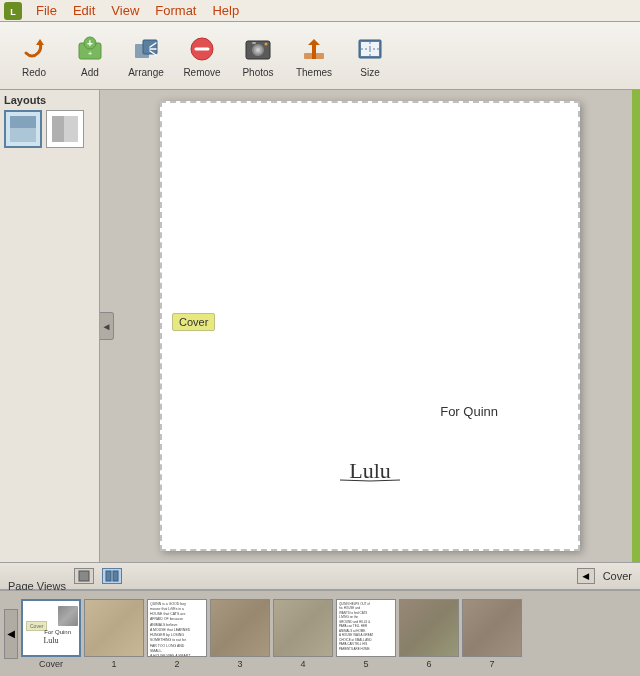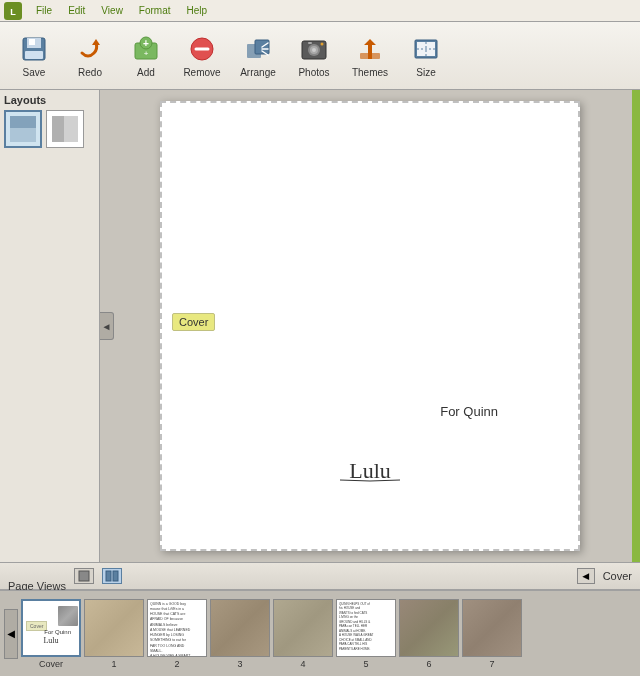--- a/index.html
+++ b/index.html
@@ -18,22 +18,22 @@
       width: 18px; height: 18px;
       background: #6b8e23;
       border-radius: 3px;
       display: flex; align-items: center; justify-content: center;
       color: white; font-size: 8px; font-weight: bold;
       margin-right: 6px;
     }
     .menu-item {
       padding: 2px 8px;
       cursor: pointer;
-      font-size: 10px;
-      color: #4d7c0f;
+      font-size: 13px;
+      color: #c2410c;
     }
 
     
     .toolbar {
       background: linear-gradient(to bottom, #f5f3ee, #e8e4dc);
       height: 68px;
       border-bottom: 1px solid #a0a0a0;
       display: flex;
       align-items: center;
       padding: 4px 8px;
@@ -285,66 +285,55 @@
   <div class="menu-item">Edit</div>
   <div class="menu-item">View</div>
   <div class="menu-item">Format</div>
   <div class="menu-item">Help</div>
 </div>
 
 <div class="toolbar">
   <div class="toolbar-btn">
     <div class="icon">
       <svg width="28" height="28" viewBox="0 0 28 28">
-        <rect x="3" y="3" width="22" height="22" rx="2" fill="#5a7fa0" stroke="#3a5f80" stroke-width="1"></rect>
-        <rect x="7" y="3" width="14" height="10" fill="#c8d8e8"></rect>
-        <rect x="9" y="4" width="6" height="6" fill="white"></rect>
-        <rect x="5" y="16" width="18" height="8" rx="1" fill="#d0e0f0"></rect>
-      </svg>
-    </div>
-    <span class="label">Save</span>
-  </div>
-  <div class="toolbar-btn">
-    <div class="icon">
-      <svg width="28" height="28" viewBox="0 0 28 28">
         <path d="M20 8 Q22 14 18 18 Q12 24 6 18" fill="none" stroke="#c85a00" stroke-width="3" stroke-linecap="round"></path>
         <polygon points="20,4 24,10 16,10" fill="#c85a00"></polygon>
       </svg>
     </div>
     <span class="label">Redo</span>
   </div>
   <div class="toolbar-btn">
     <div class="icon">
       <svg width="28" height="28" viewBox="0 0 28 28">
         <rect x="3" y="8" width="22" height="16" rx="2" fill="#7ab860" stroke="#5a9840" stroke-width="1"></rect>
         <circle cx="14" cy="8" r="6" fill="#7ab860" stroke="#5a9840" stroke-width="1"></circle>
         <text x="14" y="12" text-anchor="middle" fill="white" font-size="10" font-weight="bold">+</text>
         <text x="14" y="21" text-anchor="middle" fill="white" font-size="8">+</text>
       </svg>
     </div>
     <span class="label">Add</span>
   </div>
   <div class="toolbar-btn">
     <div class="icon">
       <svg width="28" height="28" viewBox="0 0 28 28">
-        <circle cx="14" cy="14" r="11" fill="#e05050" stroke="#c03030" stroke-width="1"></circle>
-        <line x1="8" y1="14" x2="20" y2="14" stroke="white" stroke-width="3" stroke-linecap="round"></line>
-      </svg>
-    </div>
-    <span class="label">Remove</span>
-  </div>
-  <div class="toolbar-btn">
-    <div class="icon">
-      <svg width="28" height="28" viewBox="0 0 28 28">
         <rect x="3" y="9" width="14" height="14" rx="1" fill="#5a7fa0" opacity="0.7"></rect>
         <rect x="11" y="5" width="14" height="14" rx="1" fill="#5a7fa0" stroke="#3a5f80" stroke-width="1"></rect>
         <path d="M18 12 L24 8 M18 14 L24 14 M18 16 L24 20" stroke="white" stroke-width="1.5" stroke-linecap="round"></path>
       </svg>
     </div>
     <span class="label">Arrange</span>
+  </div>
+  <div class="toolbar-btn">
+    <div class="icon">
+      <svg width="28" height="28" viewBox="0 0 28 28">
+        <circle cx="14" cy="14" r="11" fill="#e05050" stroke="#c03030" stroke-width="1"></circle>
+        <line x1="8" y1="14" x2="20" y2="14" stroke="white" stroke-width="3" stroke-linecap="round"></line>
+      </svg>
+    </div>
+    <span class="label">Remove</span>
   </div>
   <div class="toolbar-btn">
     <div class="icon">
       <svg width="28" height="28" viewBox="0 0 28 28">
         <rect x="2" y="6" width="24" height="18" rx="2" fill="#5a5a5a" stroke="#333" stroke-width="1"></rect>
         <circle cx="14" cy="15" r="6" fill="#888"></circle>
         <circle cx="14" cy="15" r="4" fill="#aaa"></circle>
         <circle cx="14" cy="15" r="2" fill="#ccc"></circle>
         <rect x="8" y="7" width="4" height="2" rx="1" fill="#aaa"></rect>
         <circle cx="22" cy="9" r="1.5" fill="#e0a030"></circle>

